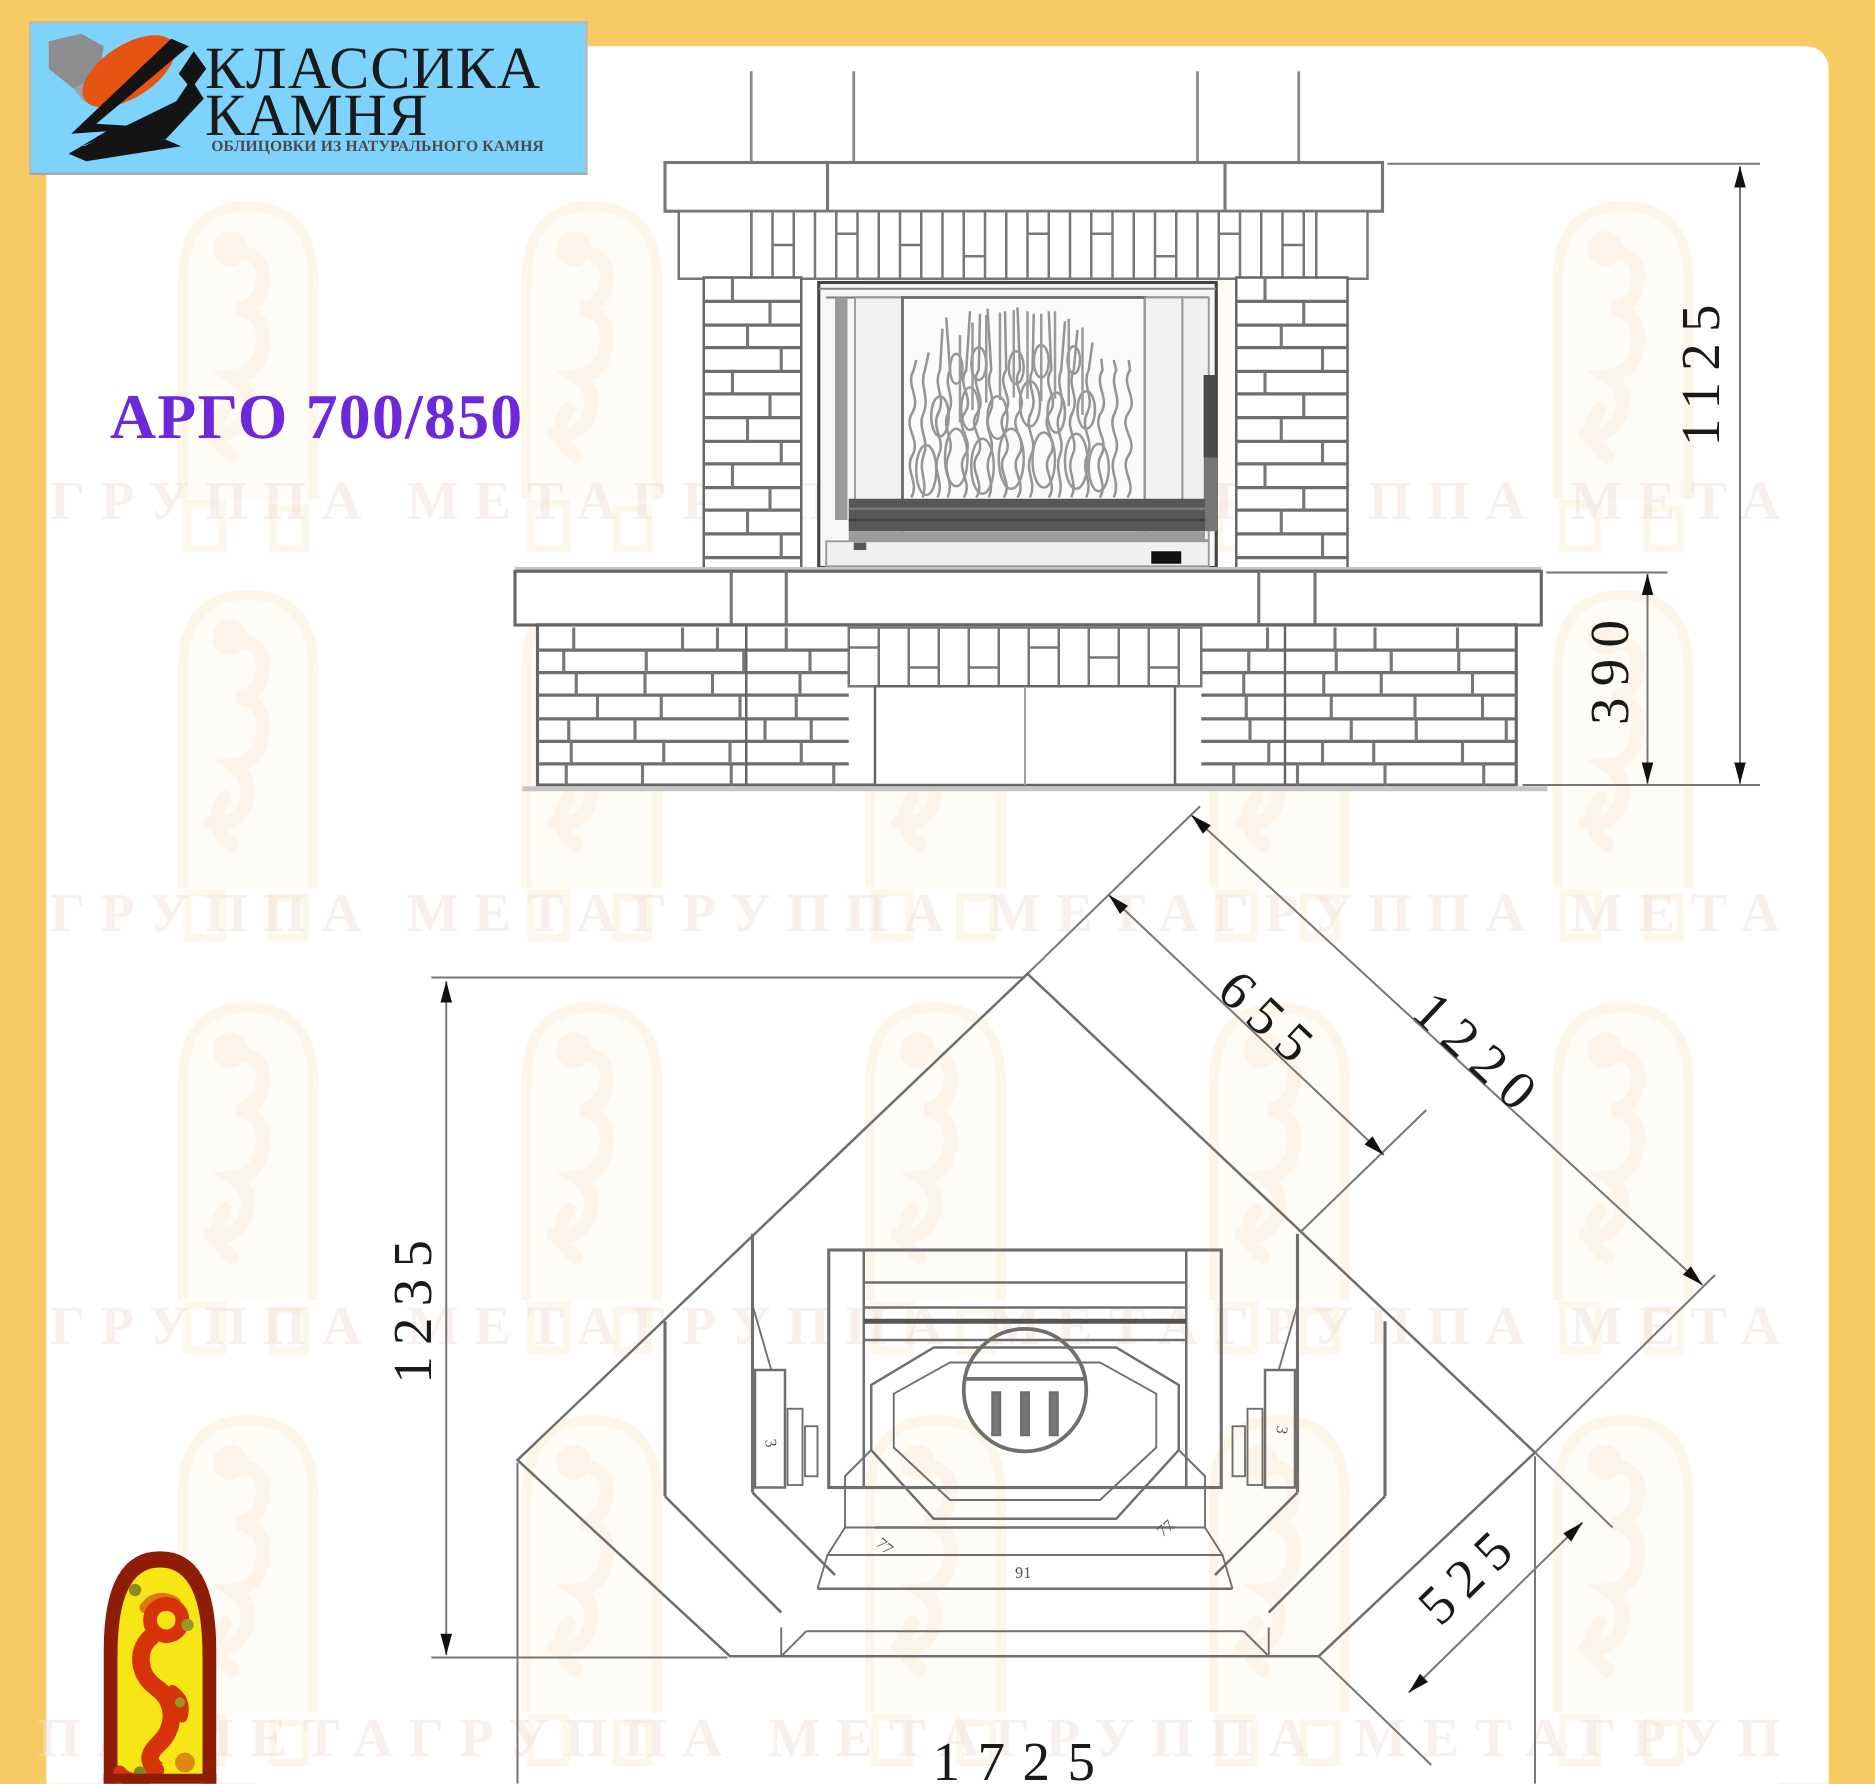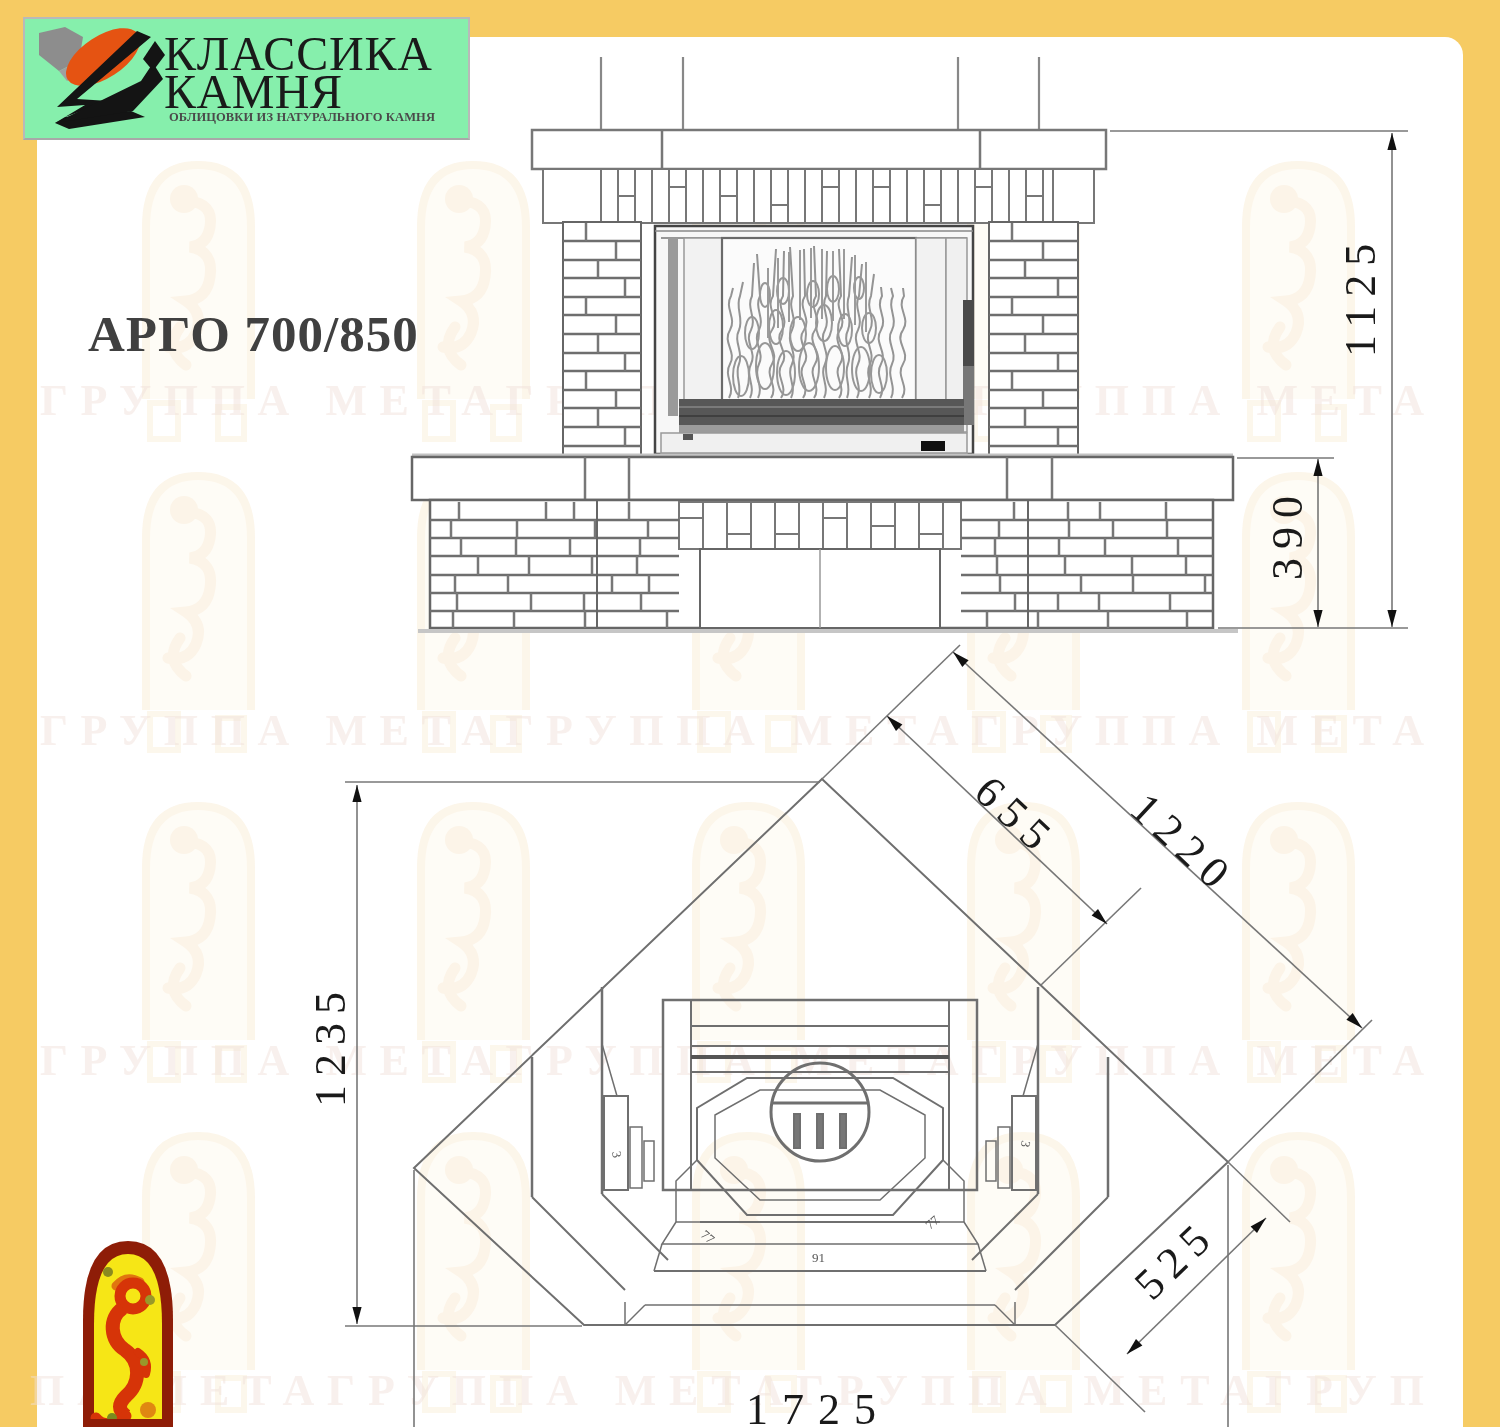--- a/index.html
+++ b/index.html
@@ -1,19 +1,19 @@
 <!DOCTYPE html>
 <html><head>
 <meta charset="utf-8">
 <style>
 html,body{margin:0;padding:0;width:1500px;height:1427px;overflow:hidden;background:#f6cb63;font-family:"Liberation Serif",serif;}
 #page{position:absolute;left:37px;top:37px;width:1426px;height:1390px;background:#ffffff;border-radius:18px 18px 0 0;}
 #cv{position:absolute;left:0;top:0;z-index:2;}
-#logobox{position:absolute;left:23px;top:17px;width:443px;height:119px;background:#86efac;border:2px solid #b9b9b9;border-bottom-color:#a8a8a8;z-index:3;}
-#argo{position:absolute;left:88px;top:305px;width:340px;z-index:3;font-family:"Liberation Serif",serif;font-weight:bold;font-size:51px;color:#404040;letter-spacing:1px;}
+#logobox{position:absolute;left:23px;top:17px;width:443px;height:119px;background:#7dd3fc;border:2px solid #b9b9b9;border-bottom-color:#a8a8a8;z-index:3;}
+#argo{position:absolute;left:88px;top:305px;width:340px;z-index:3;font-family:"Liberation Serif",serif;font-weight:bold;font-size:51px;color:#6d28d9;letter-spacing:1px;}
 </style>
 </head>
 <body>
 
 <div id="page"></div>
 <svg id="cv" width="1500" height="1427" viewBox="0 0 1500 1427">
 <defs>
 
 <symbol id="arch" viewBox="0 0 125 300" overflow="visible">
 <path d="M10 250 L10 78 Q10 16 62 16 Q115 16 115 78 L115 250" fill="#fdf8ec" stroke="#f9ecd4" stroke-width="8"></path>

